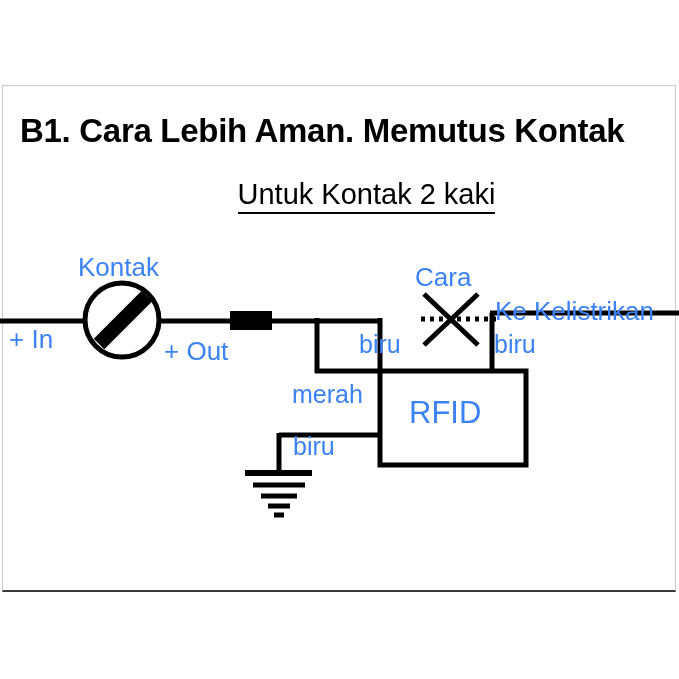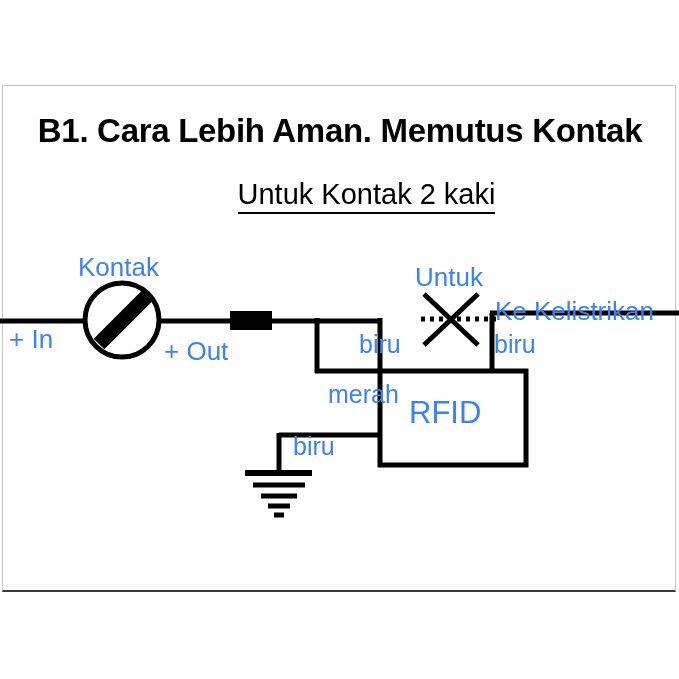--- a/index.html
+++ b/index.html
@@ -29,21 +29,20 @@
   .title {
     position: absolute;
     left: 20px;
     top: 112px;
     width: 640px;
     font-size: 33px;
     font-weight: bold;
     letter-spacing: -0.3px;
     color: #000;
     white-space: nowrap;
-    text-align: center;
   }
   .subtitle {
     position: absolute;
     left: 0px;
     top: 178px;
     width: 679px;
     text-align: center;
     font-size: 29px;
     color: #000;
     white-space: nowrap;
@@ -124,27 +123,27 @@
 
     <rect x="230" y="311" width="42" height="19" fill="#000" stroke="none"></rect>
   </svg>
 
   <div class="lbl" style="left:78px; top:252px;">Kontak</div>
 
   <div class="lbl" style="left:9px; top:324px;">+ In</div>
 
   <div class="lbl" style="left:164px; top:336px;">+ Out</div>
 
-  <div class="lbl" style="left:415px; top:262px;">Untuk</div>
+  <div class="lbl" style="left:415px; top:262px;">Cara</div>
 
   <div class="lbl" style="left:495px; top:296px;">Ke Kelistrikan</div>
 
   <div class="lbl lbl-sm" style="left:359px; top:330px;">biru</div>
 
   <div class="lbl lbl-sm" style="left:494px; top:330px;">biru</div>
 
-  <div class="lbl lbl-sm" style="left:292px; top:380px;margin-left:36px;">merah</div>
+  <div class="lbl lbl-sm" style="left:292px; top:380px;">merah</div>
 
   <div class="lbl lbl-sm" style="left:293px; top:432px;">biru</div>
 
   <div class="lbl lbl-rfid" style="left:409px; top:395px;">RFID</div>
 
 </div>
 
 </body></html>

